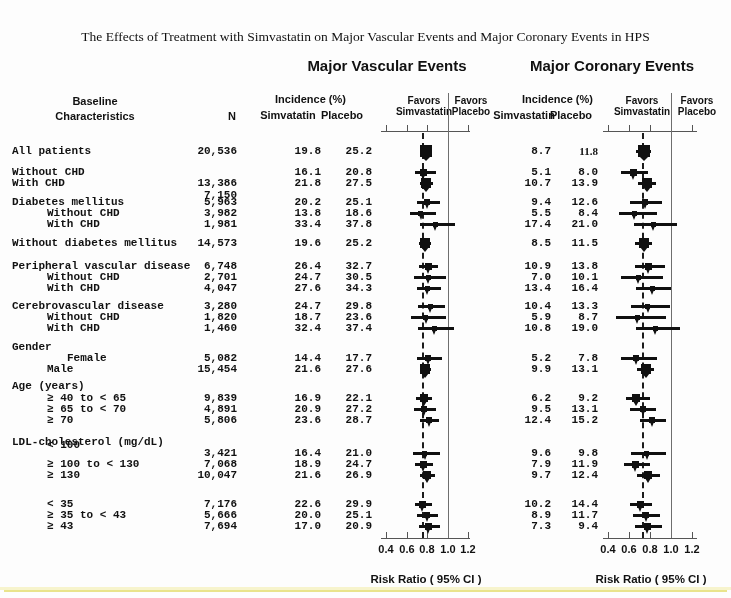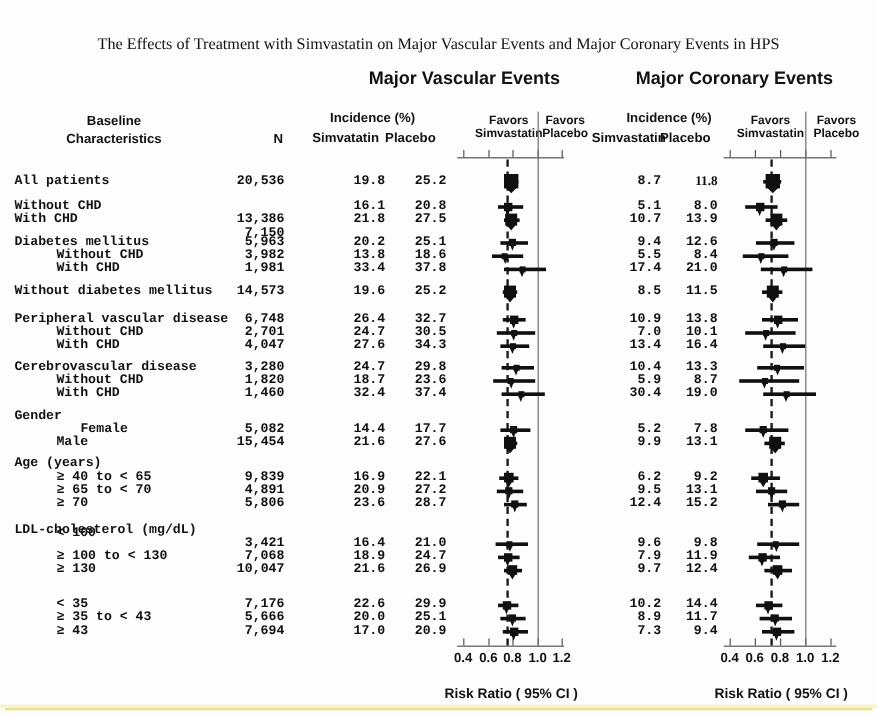--- a/index.html
+++ b/index.html
@@ -250,21 +250,21 @@
       <div class="ciline" style="left: 616px; top: 316px; width: 50px;"></div>
       <div class="marker" style="left: 635px; top: 315px; width: 5px; height: 5px;"></div>
       <div class="mtri" style="left: 635px; top: 319px; border-right-width: 2px; border-left-width: 2px;"></div>
       <div class="mono" style="left: 47px; top: 322px;">With CHD</div>
       <div class="mono num" style="left: 177px; top: 322px; width: 60px;">1,460</div>
       <div class="mono num" style="left: 261px; top: 322px; width: 60px;">32.4</div>
       <div class="mono num" style="left: 312px; top: 322px; width: 60px;">37.4</div>
       <div class="ciline" style="left: 418px; top: 327px; width: 36px;"></div>
       <div class="marker" style="left: 432px; top: 326px; width: 5px; height: 5px;"></div>
       <div class="mtri" style="left: 432px; top: 330px; border-right-width: 2px; border-left-width: 2px;"></div>
-      <div class="mono num" style="left: 491px; top: 322px; width: 60px;">30.4</div>
+      <div class="mono num" style="left: 491px; top: 322px; width: 60px;">10.8</div>
       <div class="mono num" style="left: 538px; top: 322px; width: 60px;">19.0</div>
       <div class="ciline" style="left: 636px; top: 327px; width: 44px;"></div>
       <div class="marker" style="left: 653px; top: 326px; width: 5px; height: 5px;"></div>
       <div class="mtri" style="left: 653px; top: 330px; border-right-width: 2px; border-left-width: 2px;"></div>
       <div class="mono" style="left: 12px; top: 341px;">Gender</div>
       <div class="mono" style="left: 47px; top: 352px; padding-left: 20px;">Female</div>
       <div class="mono num" style="left: 177px; top: 352px; width: 60px;">5,082</div>
       <div class="mono num" style="left: 261px; top: 352px; width: 60px;">14.4</div>
       <div class="mono num" style="left: 312px; top: 352px; width: 60px;">17.7</div>
       <div class="ciline" style="left: 417px; top: 357px; width: 25px;"></div>

